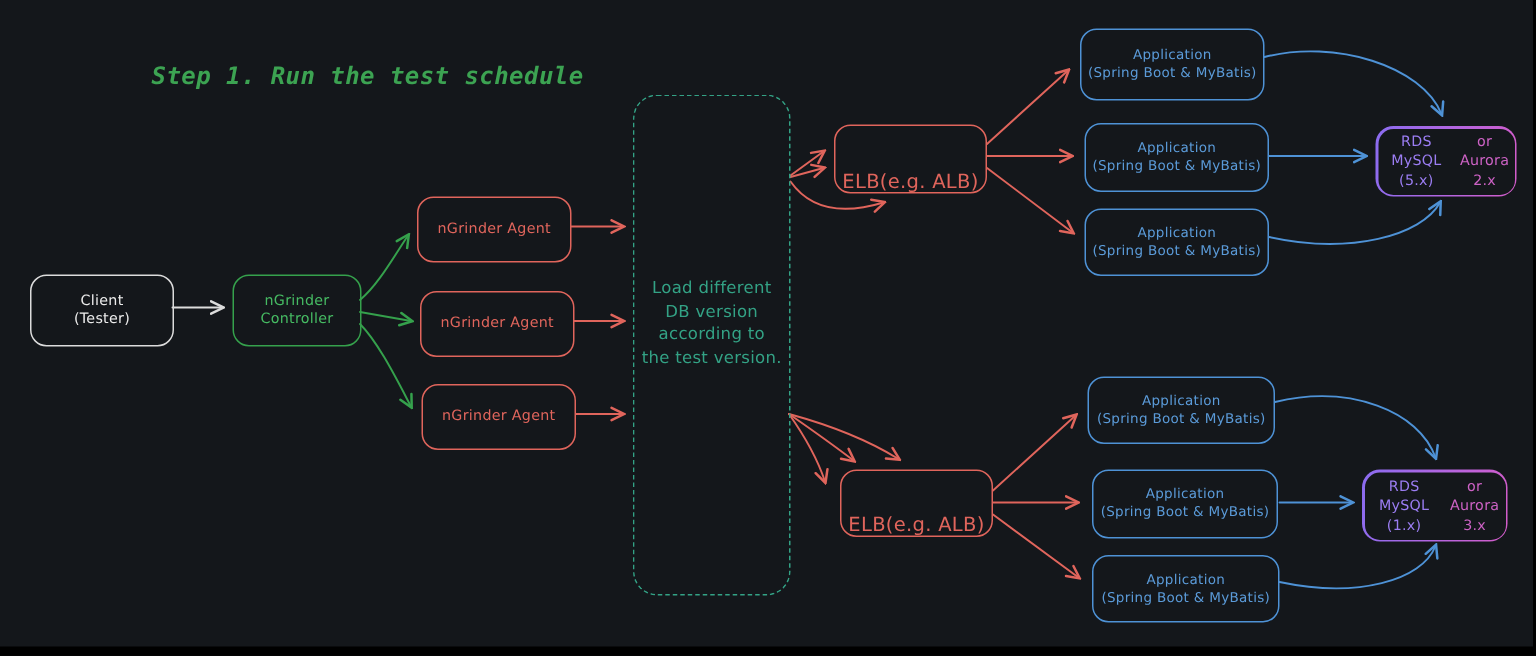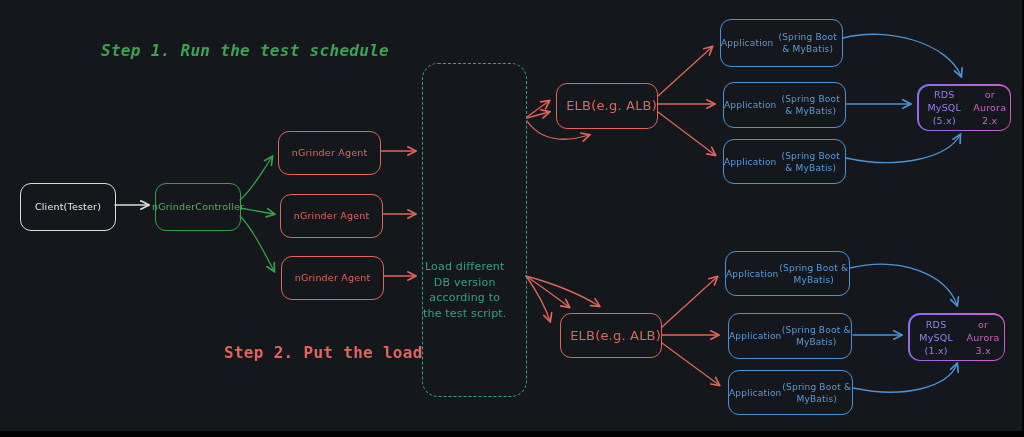--- a/index.html
+++ b/index.html
@@ -1,21 +1,21 @@
 <!DOCTYPE html>
 <html><head>
 <meta charset="utf-8">
 <style>
   html,body{margin:0;padding:0;background:#000;}
   .stage{position:relative;width:1024px;height:437px;background:#000;overflow:hidden;
          font-family:"DejaVu Sans",sans-serif;}
   .canvas{position:absolute;left:0;top:0;width:1022px;height:431px;background:#14171b;}
   svg.wires{position:absolute;left:0;top:0;width:1024px;height:437px;pointer-events:none;}
 
-  .node{position:absolute;display:flex;align-items:center;justify-content:center;
+  .node{position:absolute;display:flex;flex-direction:column;align-items:center;justify-content:center;
         border-radius:11px;text-align:center;line-height:12px;letter-spacing:.2px;}
   .node span{display:block;}
 
   #client{left:20px;top:183px;width:94px;height:46px;border:1.5px solid #dcdcdc;color:#ececec;font-size:9.5px;}
   #controller{left:155px;top:183px;width:84px;height:46px;border:1.5px solid #35a14c;color:#46bb63;font-size:9.5px;}
 
   .agent{border:1.5px solid #e0655c;color:#e0655c;font-size:9.5px;width:101px;height:42px;}
   #agent1{left:278px;top:131px;}
   #agent2{left:280px;top:194px;}
   #agent3{left:281px;top:256px;}
@@ -105,21 +105,20 @@
       <path d="M846,104 L910,104" stroke="#4e92d6" marker-end="url(#ah-blue)"></path>
       <path d="M846,158 C900,170 948,157 960,135" stroke="#4e92d6" marker-end="url(#ah-blue)"></path>
 
       <path d="M850,268 C900,256 946,274 957,305" stroke="#4e92d6" marker-end="url(#ah-blue)"></path>
       <path d="M853,335 L901,335" stroke="#4e92d6" marker-end="url(#ah-blue)"></path>
       <path d="M853,388 C905,399 948,387 957,364" stroke="#4e92d6" marker-end="url(#ah-blue)"></path>
     </g>
   </svg>
 
   <div class="step" id="step1">Step 1. Run the test schedule</div>
-  <div class="step" id="step2">Step 2. Put the load</div>
 
   <div class="node" id="controller">
     <span>nGrinder</span>
     <span>Controller</span>
   </div>
 
   <div class="node" id="client">
     <span>Client</span>
     <span>(Tester)</span>
   </div>
@@ -132,21 +131,21 @@
   </div>
   <div class="node agent" id="agent3">
     <span>nGrinder Agent</span>
   </div>
 
   <div class="node" id="note">
     <div class="note-text">
       <span>Load different</span>
       <span>DB version</span>
       <span>according to</span>
-      <span>the test script.</span>
+      <span>the test version.</span>
     </div>
   </div>
 
   <div class="node elb" id="elb-top">
     <span>ELB(e.g. ALB)</span>
   </div>
   <div class="node elb" id="elb-bottom">
     <span>ELB(e.g. ALB)</span>
   </div>
 

